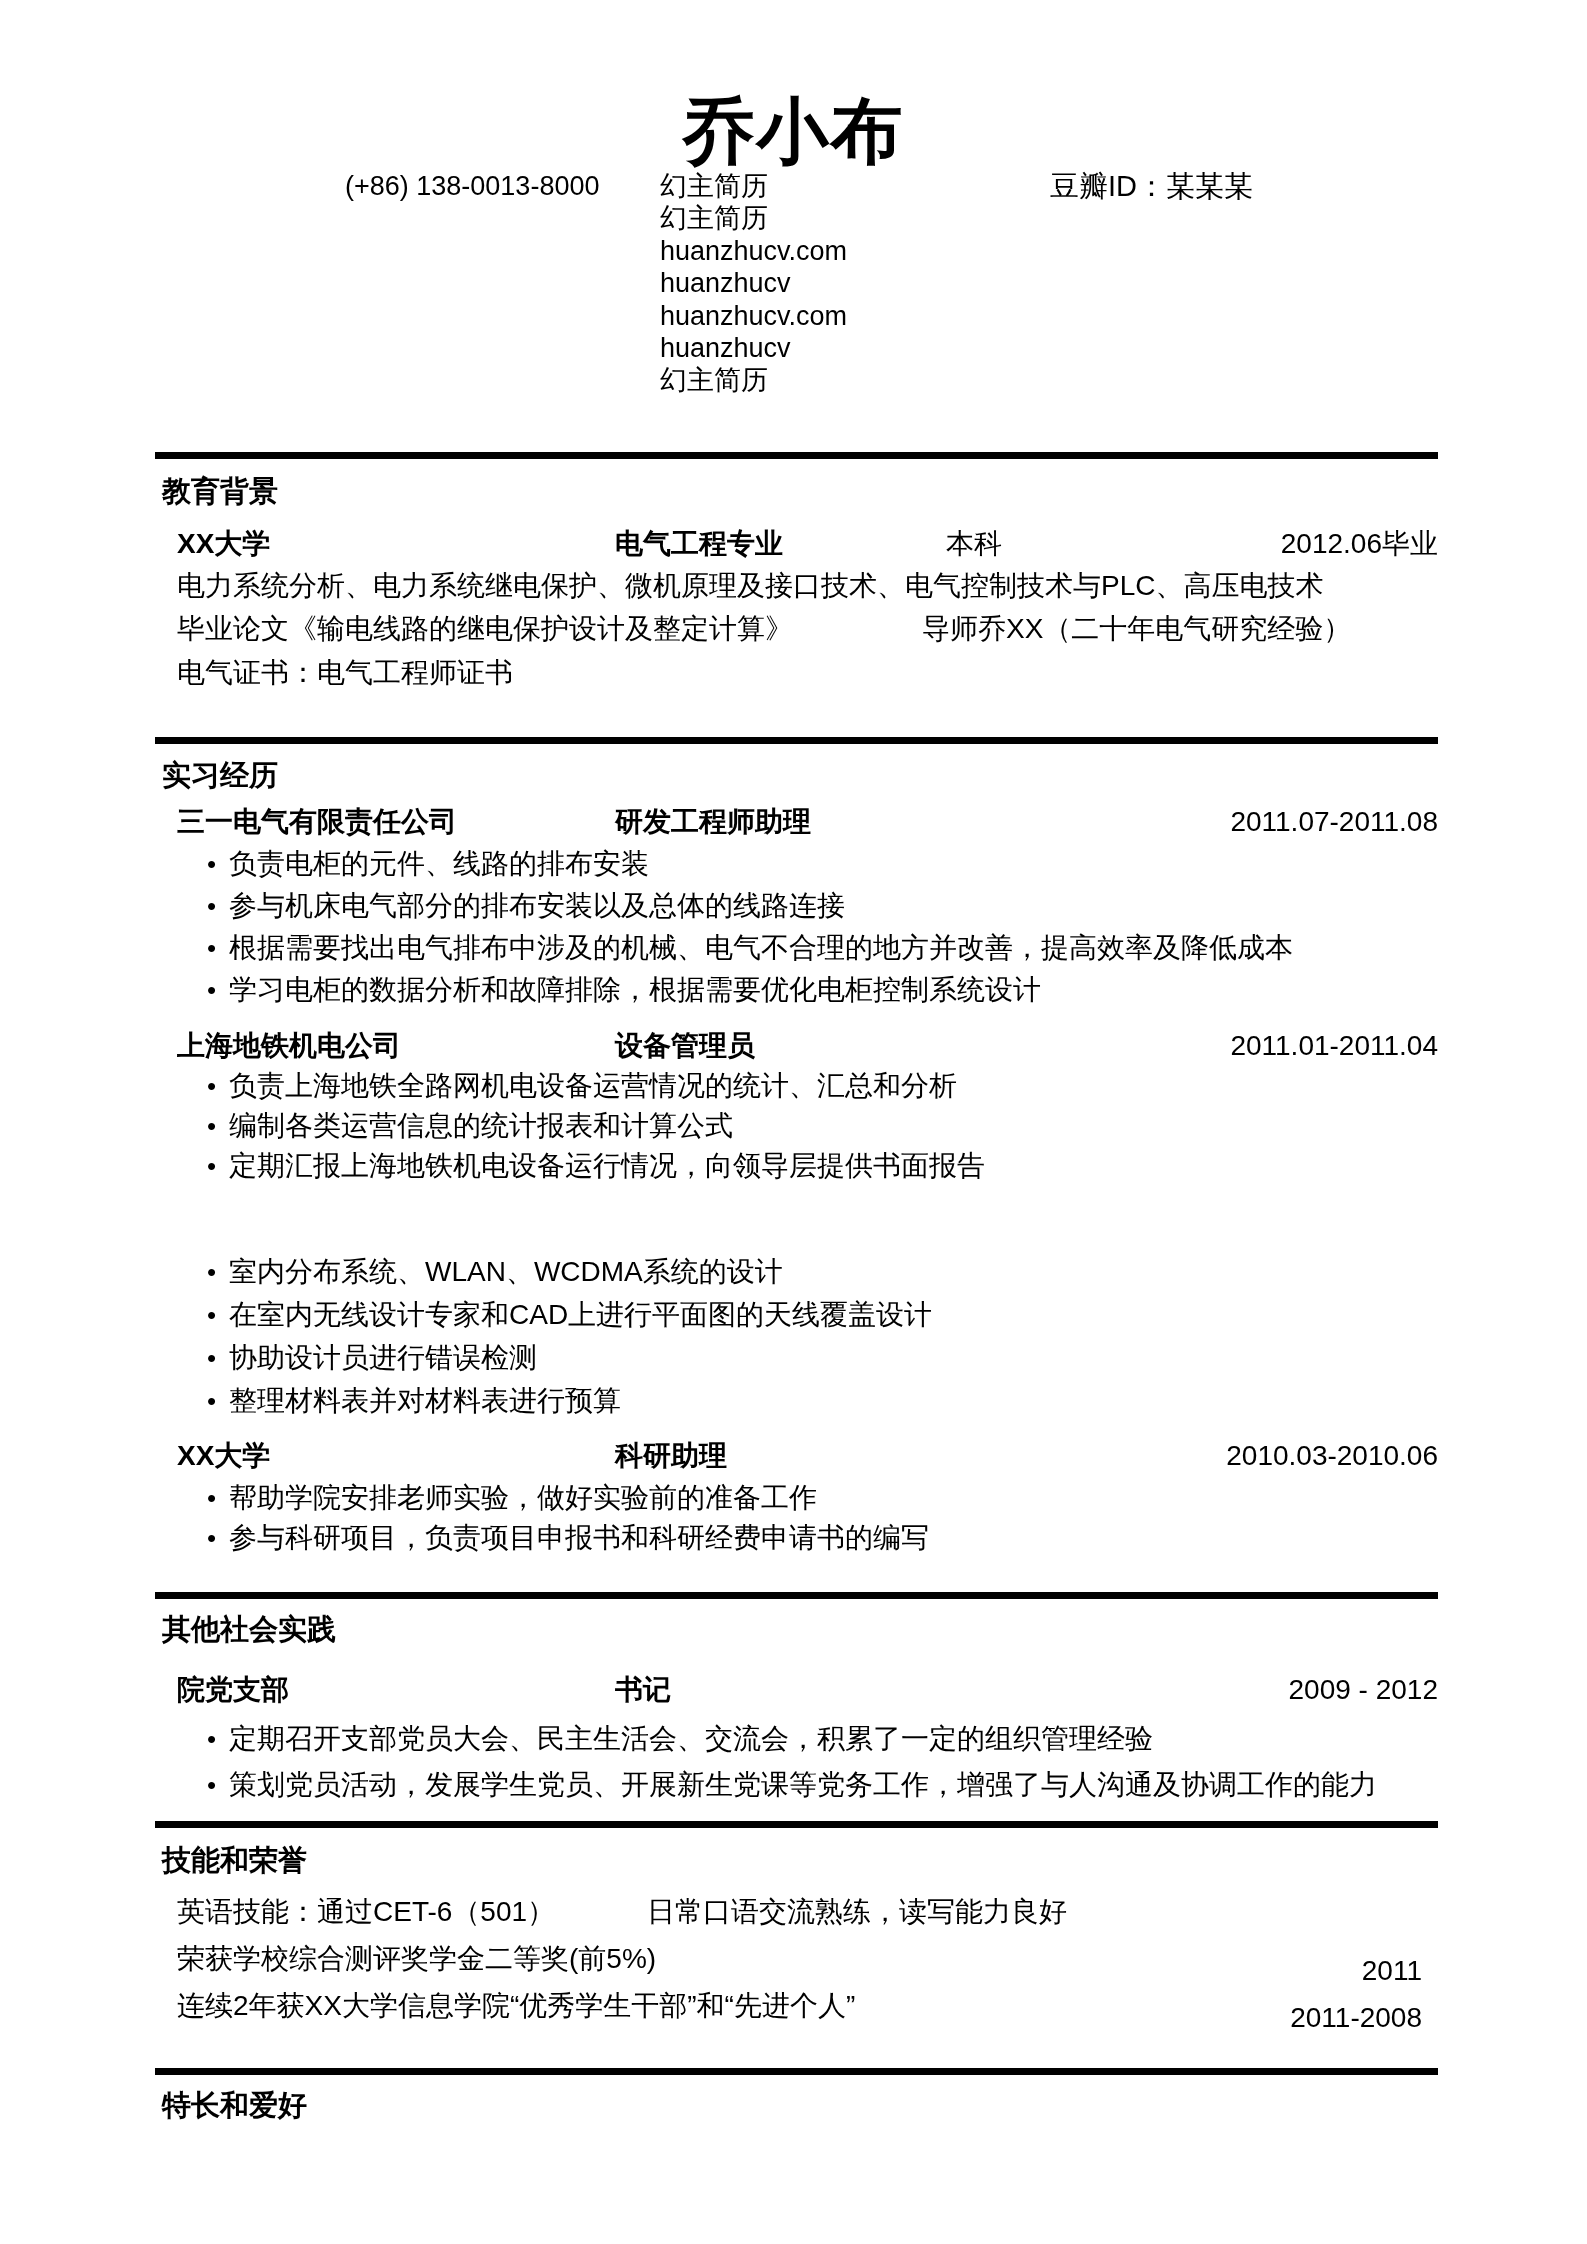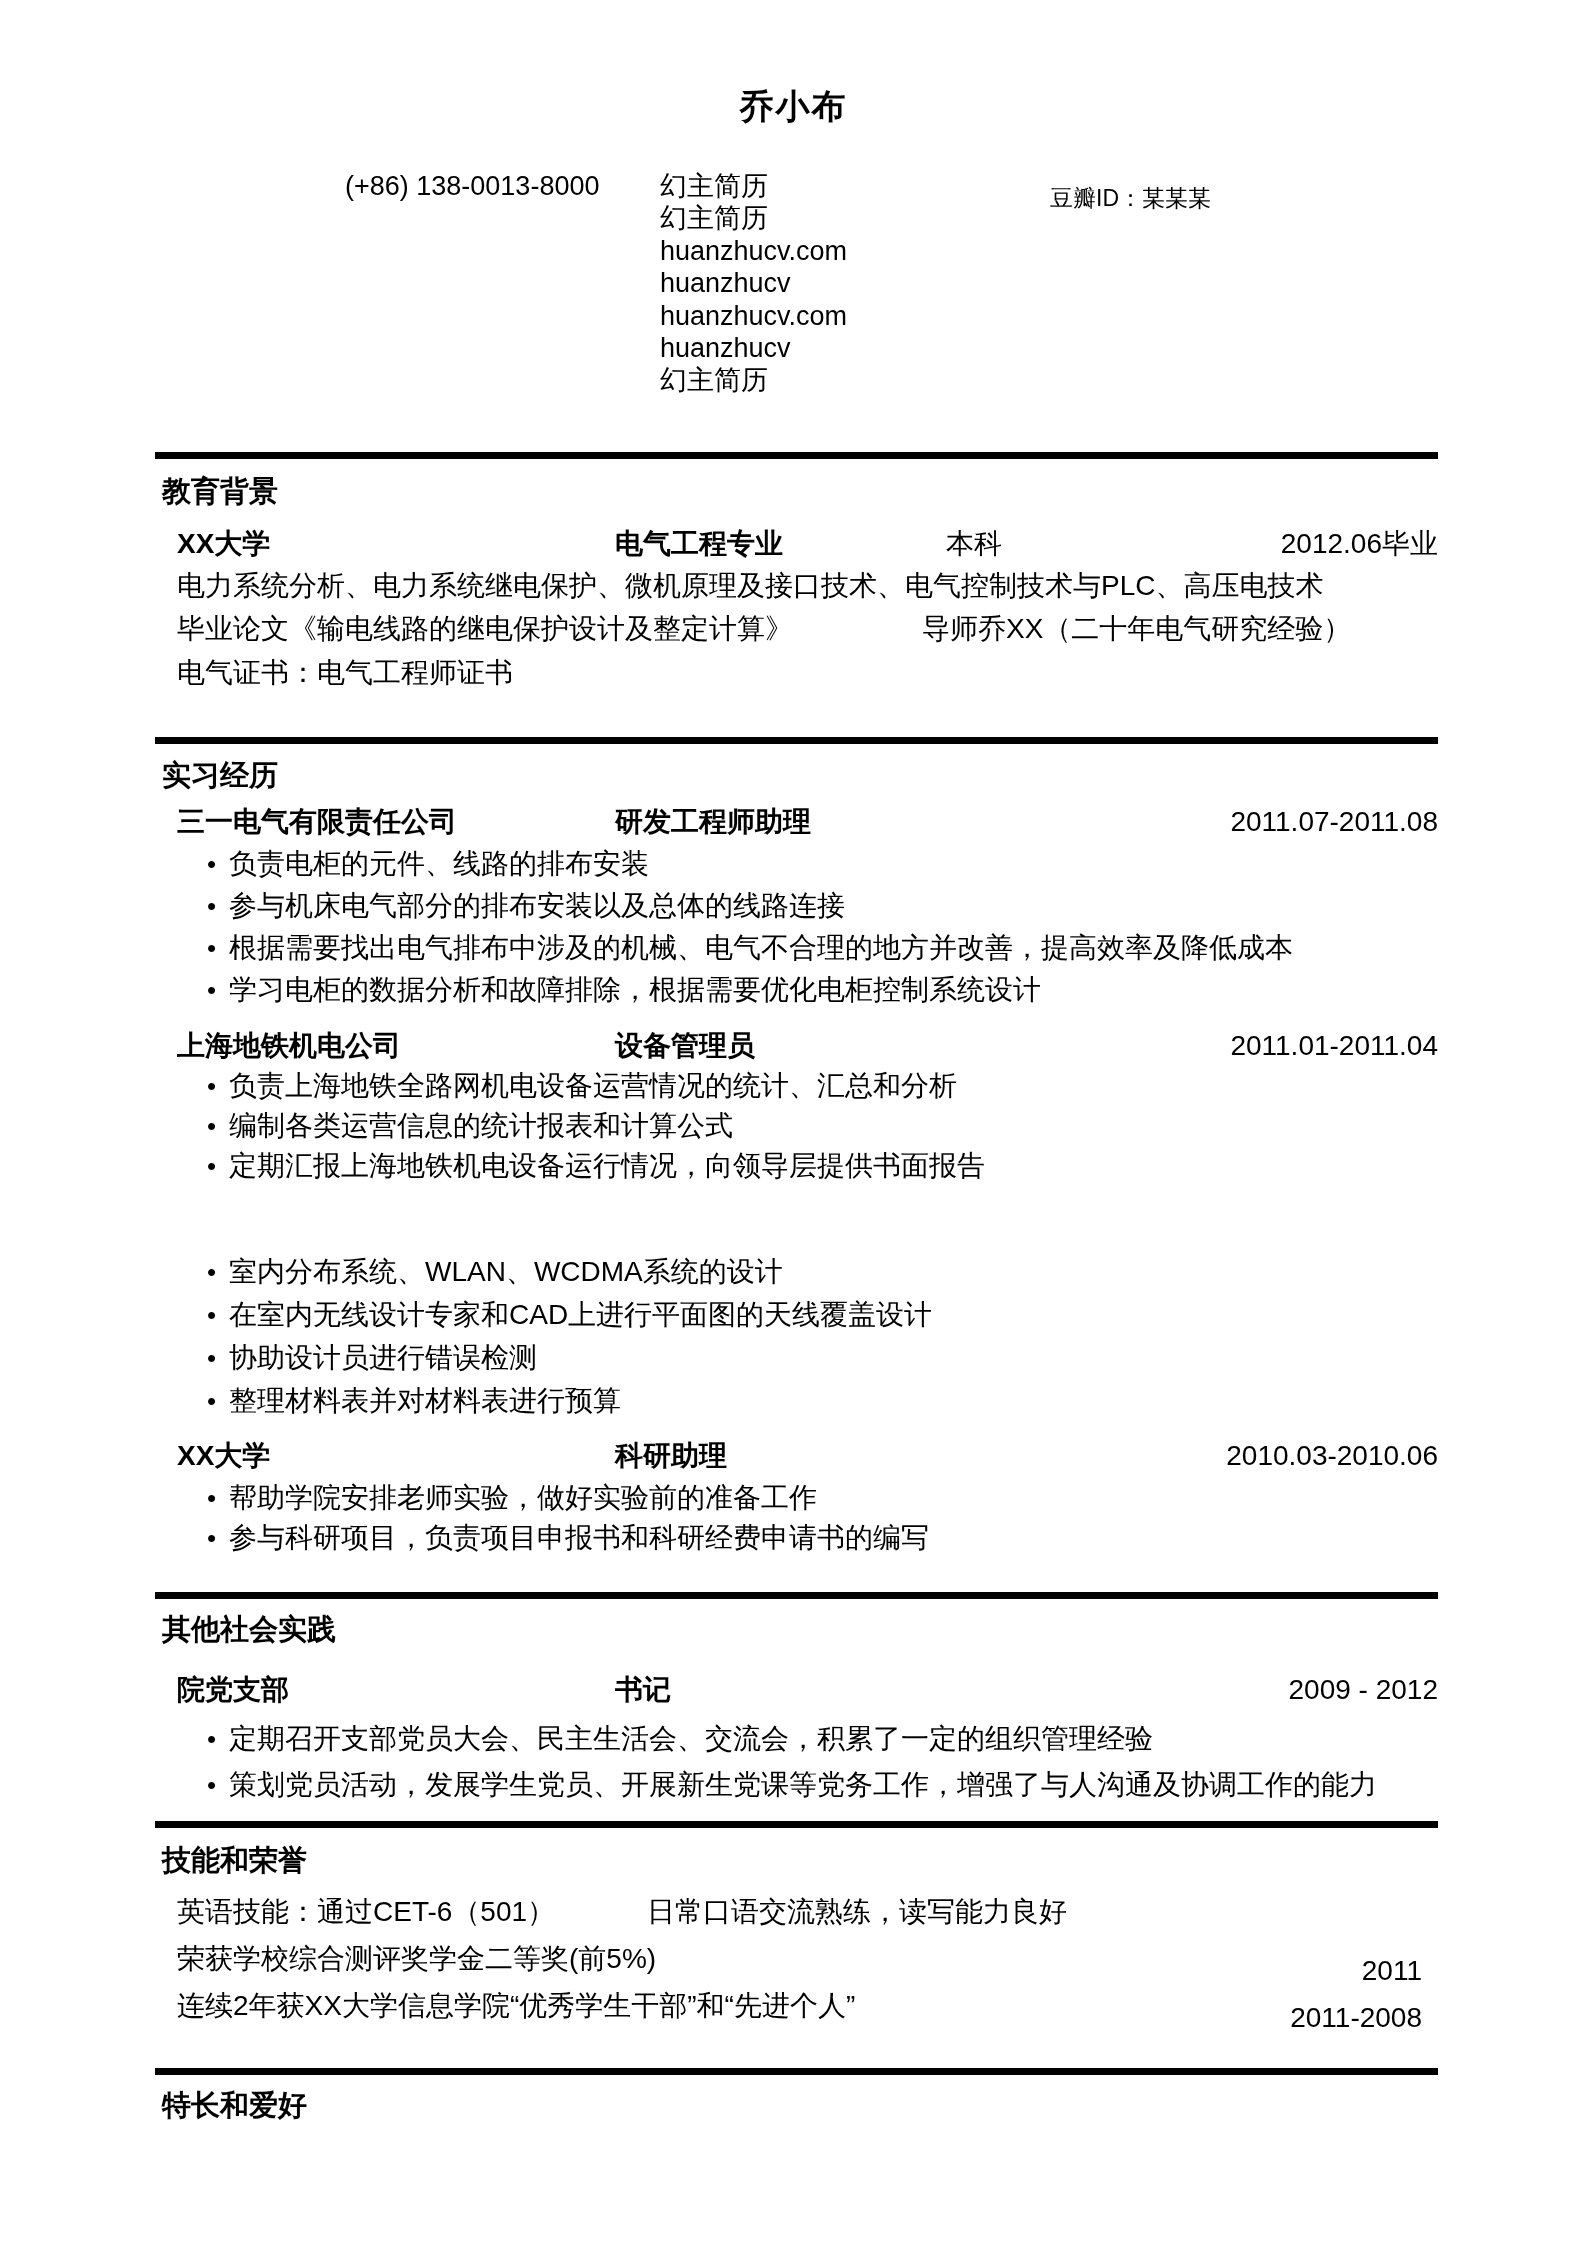--- a/index.html
+++ b/index.html
@@ -15,43 +15,43 @@
     color: #000000;
     font-family: "Liberation Sans", "DejaVu Sans", sans-serif;
     overflow: hidden;
   }
   .name {
     position: absolute;
     top: 84px;
     left: 0;
     width: 100%;
     text-align: center;
-    font-size: 34px;
+    font-size: 72px;
     font-weight: 700;
     letter-spacing: 2px;
   }
   .contact-left {
     position: absolute;
     top: 170px;
     left: 345px;
     font-size: 27px;
     line-height: 32.4px;
   }
   .contact-mid {
     position: absolute;
     top: 170px;
     left: 660px;
     font-size: 27px;
     line-height: 32.4px;
   }
   .contact-right {
     position: absolute;
-    top: 182px;
+    top: 170px;
     left: 1050px;
-    font-size: 23px;
+    font-size: 29px;
     line-height: 32.4px;
   }
   .rule {
     position: absolute;
     left: 155px;
     width: 1283px;
     height: 7px;
     background: #000000;
   }
   .stitle {

